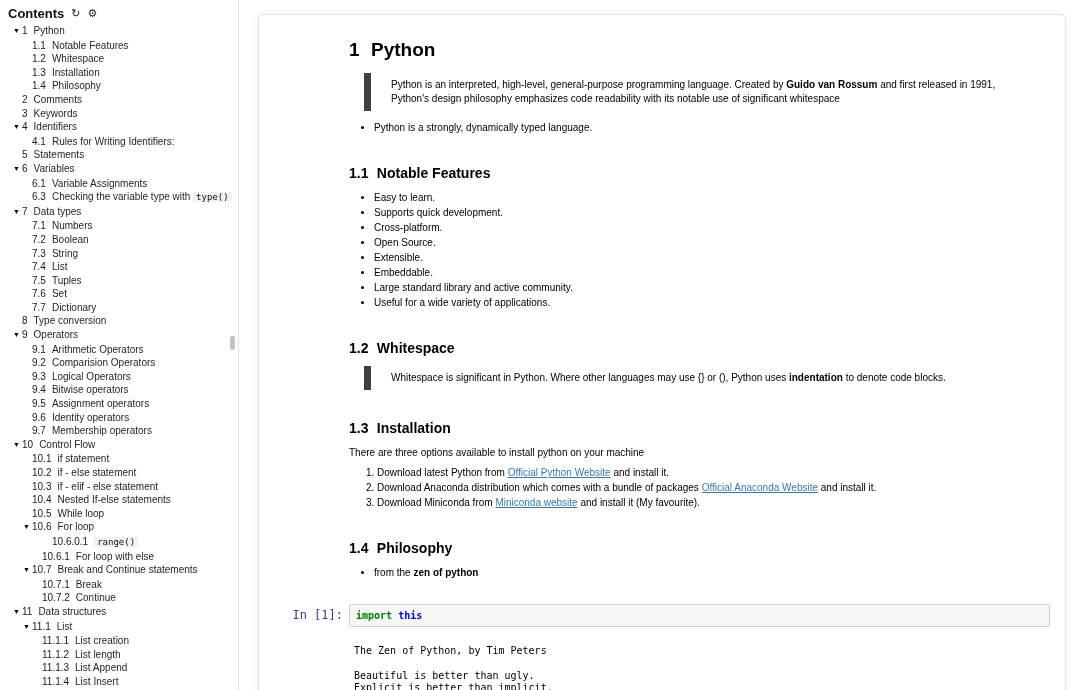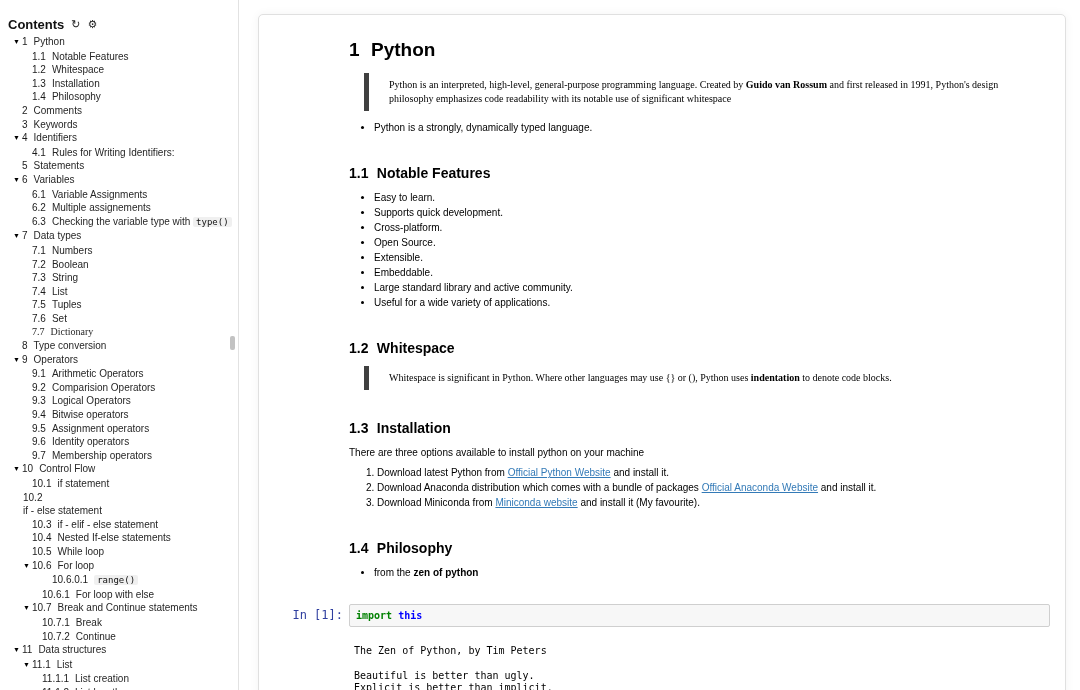--- a/index.html
+++ b/index.html
@@ -4,21 +4,21 @@
 <style>
   html,body{margin:0;padding:0;}
   body{
     width:1080px;height:690px;overflow:hidden;background:#ffffff;
     font-family:"Liberation Sans","DejaVu Sans",sans-serif;color:#000;
     position:relative;
   }
   
   .sidebar{
     position:absolute;left:0;top:0;width:239px;height:690px;box-sizing:border-box;
-    border-right:1px solid #e2e2e2;padding:17px 0 0 8px;overflow:hidden;background:#fff;
+    border-right:1px solid #e2e2e2;padding:6px 0 0 8px;overflow:hidden;background:#fff;
   }
   .toc-header{display:flex;align-items:center;gap:7px;padding:0 0 3px 0;}
   .toc-title{font-size:13px;font-weight:bold;color:#111;}
   .toc-icon{font-size:11px;color:#222;cursor:pointer;line-height:1;}
   .toc-row{display:flex;align-items:baseline;font-size:10px;line-height:13.6px;
            color:#262626;white-space:nowrap;cursor:pointer;}
   .toc-arrow{width:9px;flex:none;font-size:7px;color:#000;position:relative;top:-1px;}
   .toc-num{margin-right:6px;color:#1a1a1a;flex:none;}
   .toc-label{color:#262626;}
   .toc-code{font-family:"DejaVu Sans Mono","Liberation Mono",monospace;font-size:9px;
@@ -29,21 +29,21 @@
   .card{
     position:absolute;left:258px;top:14px;width:808px;height:800px;box-sizing:border-box;
     background:#fff;border:1px solid #e0e0e0;border-radius:5px;
     box-shadow:0 0 10px rgba(0,0,0,0.05);
     padding:24px 15px 0 0;overflow:hidden;
   }
   .md{margin-left:90px;font-size:10px;line-height:1.4;color:#000;}
   h1{font-size:19px;font-weight:bold;margin:0 0 12px 0;line-height:1.15;color:#000;}
   h2{font-size:14px;font-weight:bold;margin:30px 0 10px 0;line-height:1.15;color:#000;}
   .hnum{margin-right:0.6em;}
-  blockquote{margin:8px 0 10px 15px;padding:5px 20px;border-left:5px solid #404040;font-family:Liberation Serif, serif;}
+  blockquote{margin:8px 0 10px 15px;padding:5px 20px;border-left:7px solid #404040;}
   .md ul{margin:5px 0;padding-left:25px;}
   .md ol{margin:6px 0;padding-left:28px;}
   .md li{margin:1px 0;}
   .bold{font-weight:bold;}
   .mdlink{color:#337ab7;text-decoration:underline;cursor:pointer;}
   .para{margin:6px 0;}
   
   .codecell{display:flex;margin-top:24px;}
   .promptcol{width:90px;flex:none;box-sizing:border-box;text-align:right;padding:4px 6px 0 0;
              font-family:"DejaVu Sans Mono","Liberation Mono",monospace;font-size:12px;
@@ -123,25 +123,20 @@
         <span class="toc-num">6</span>
         <span class="toc-label">Variables</span>
       </div>
       <div class="toc-row" style="padding-left: 15px;">
         <span class="toc-arrow"></span>
         <span class="toc-num">6.1</span>
         <span class="toc-label">Variable Assignments</span>
       </div>
       <div class="toc-row" style="padding-left: 15px;">
         <span class="toc-arrow"></span>
-        <span class="toc-num">6.2</span>
-        <span class="toc-label">Multiple assignements</span>
-      </div>
-      <div class="toc-row" style="padding-left: 15px;">
-        <span class="toc-arrow"></span>
         <span class="toc-num">6.3</span>
         <span class="toc-label">Checking the variable type with <code class="toc-code">type()</code></span>
       </div>
       <div class="toc-row" style="padding-left: 5px;">
         <span class="toc-arrow">▼</span>
         <span class="toc-num">7</span>
         <span class="toc-label">Data types</span>
       </div>
       <div class="toc-row" style="padding-left: 15px;">
         <span class="toc-arrow"></span>
@@ -166,21 +161,21 @@
       <div class="toc-row" style="padding-left: 15px;">
         <span class="toc-arrow"></span>
         <span class="toc-num">7.5</span>
         <span class="toc-label">Tuples</span>
       </div>
       <div class="toc-row" style="padding-left: 15px;">
         <span class="toc-arrow"></span>
         <span class="toc-num">7.6</span>
         <span class="toc-label">Set</span>
       </div>
-      <div class="toc-row" style="padding-left: 15px; font-family: Liberation Serif, serif;">
+      <div class="toc-row" style="padding-left: 15px;">
         <span class="toc-arrow"></span>
         <span class="toc-num">7.7</span>
         <span class="toc-label">Dictionary</span>
       </div>
       <div class="toc-row" style="padding-left: 5px;">
         <span class="toc-arrow"></span>
         <span class="toc-num">8</span>
         <span class="toc-label">Type conversion</span>
       </div>
       <div class="toc-row" style="padding-left: 5px;">
@@ -226,21 +221,21 @@
       <div class="toc-row" style="padding-left: 5px;">
         <span class="toc-arrow">▼</span>
         <span class="toc-num">10</span>
         <span class="toc-label">Control Flow</span>
       </div>
       <div class="toc-row" style="padding-left: 15px;">
         <span class="toc-arrow"></span>
         <span class="toc-num">10.1</span>
         <span class="toc-label">if statement</span>
       </div>
-      <div class="toc-row" style="padding-left: 15px; flex-direction: column;">
+      <div class="toc-row" style="padding-left: 15px;">
         <span class="toc-arrow"></span>
         <span class="toc-num">10.2</span>
         <span class="toc-label">if - else statement</span>
       </div>
       <div class="toc-row" style="padding-left: 15px;">
         <span class="toc-arrow"></span>
         <span class="toc-num">10.3</span>
         <span class="toc-label">if - elif - else statement</span>
       </div>
       <div class="toc-row" style="padding-left: 15px;">

